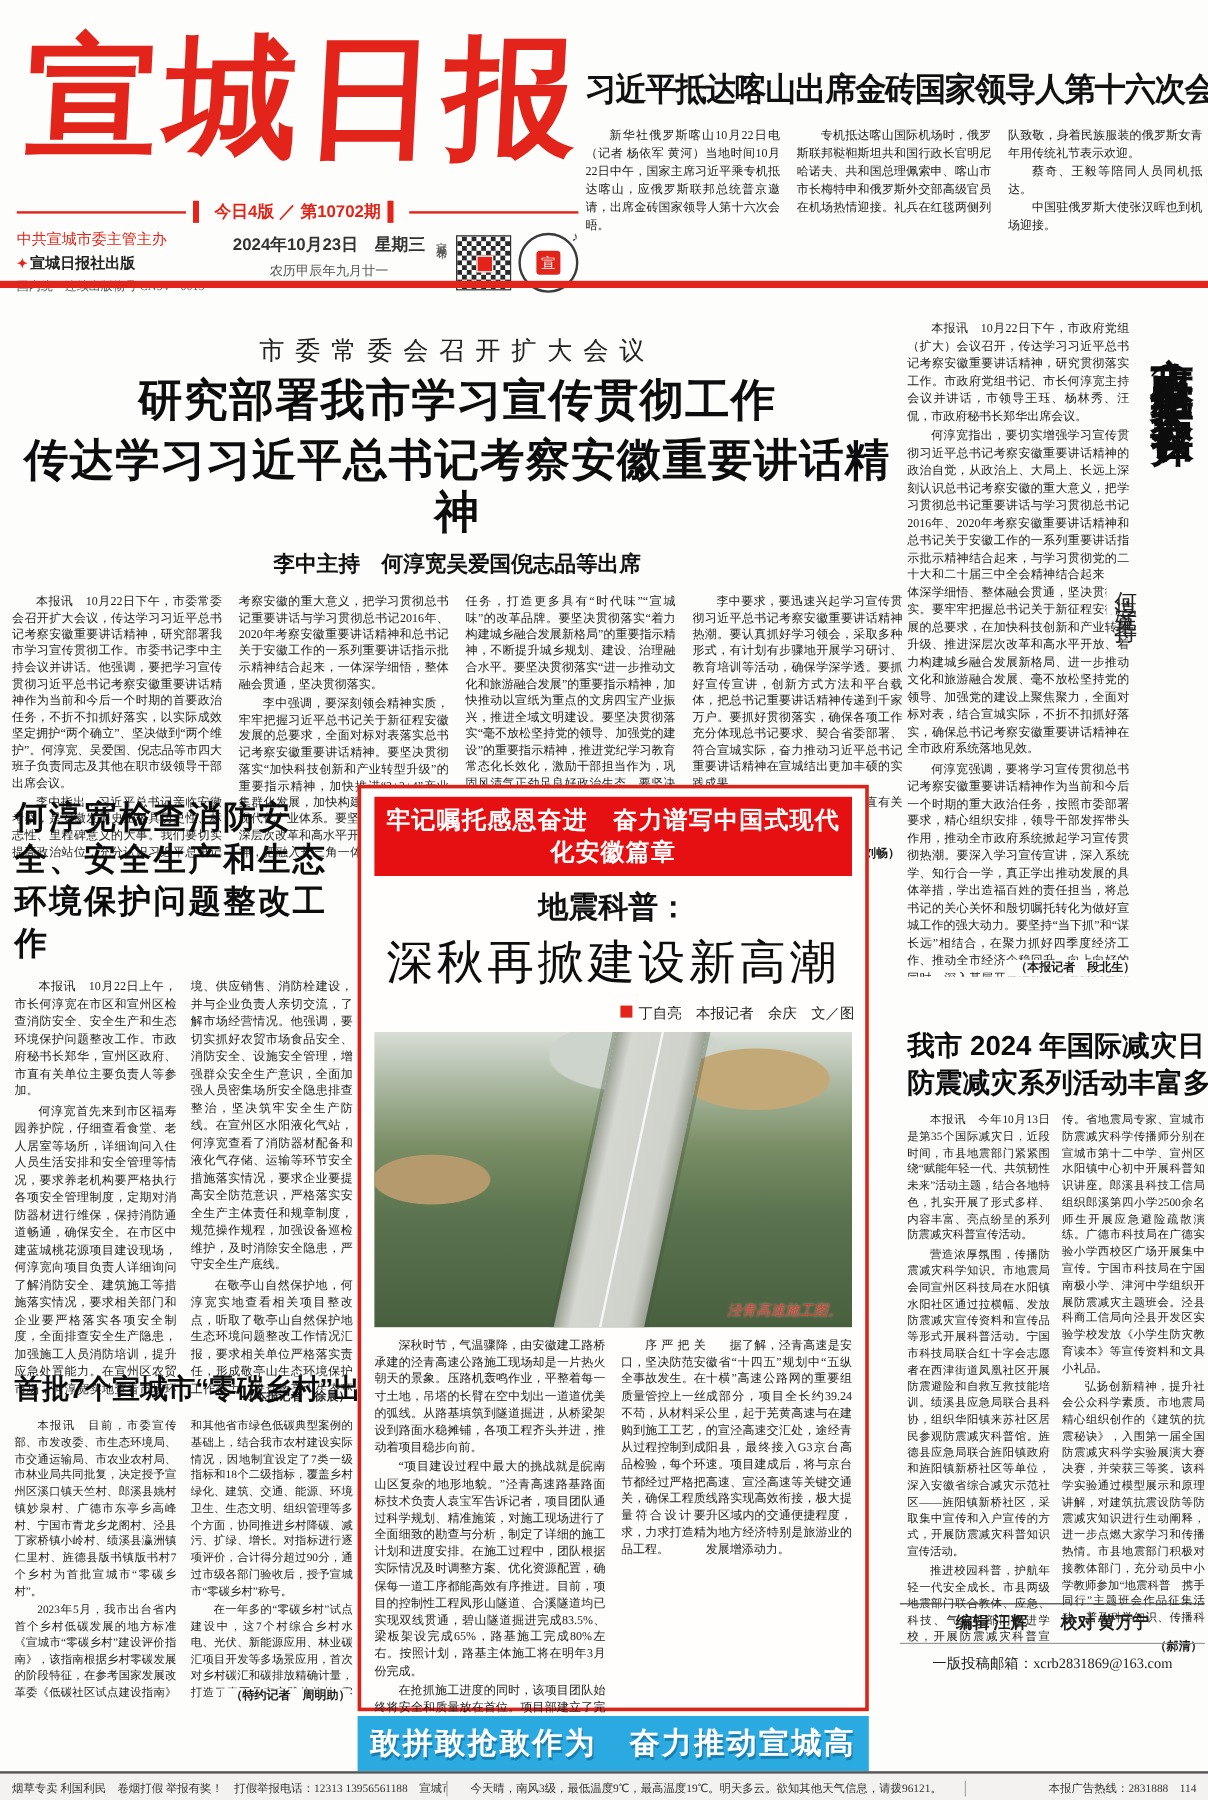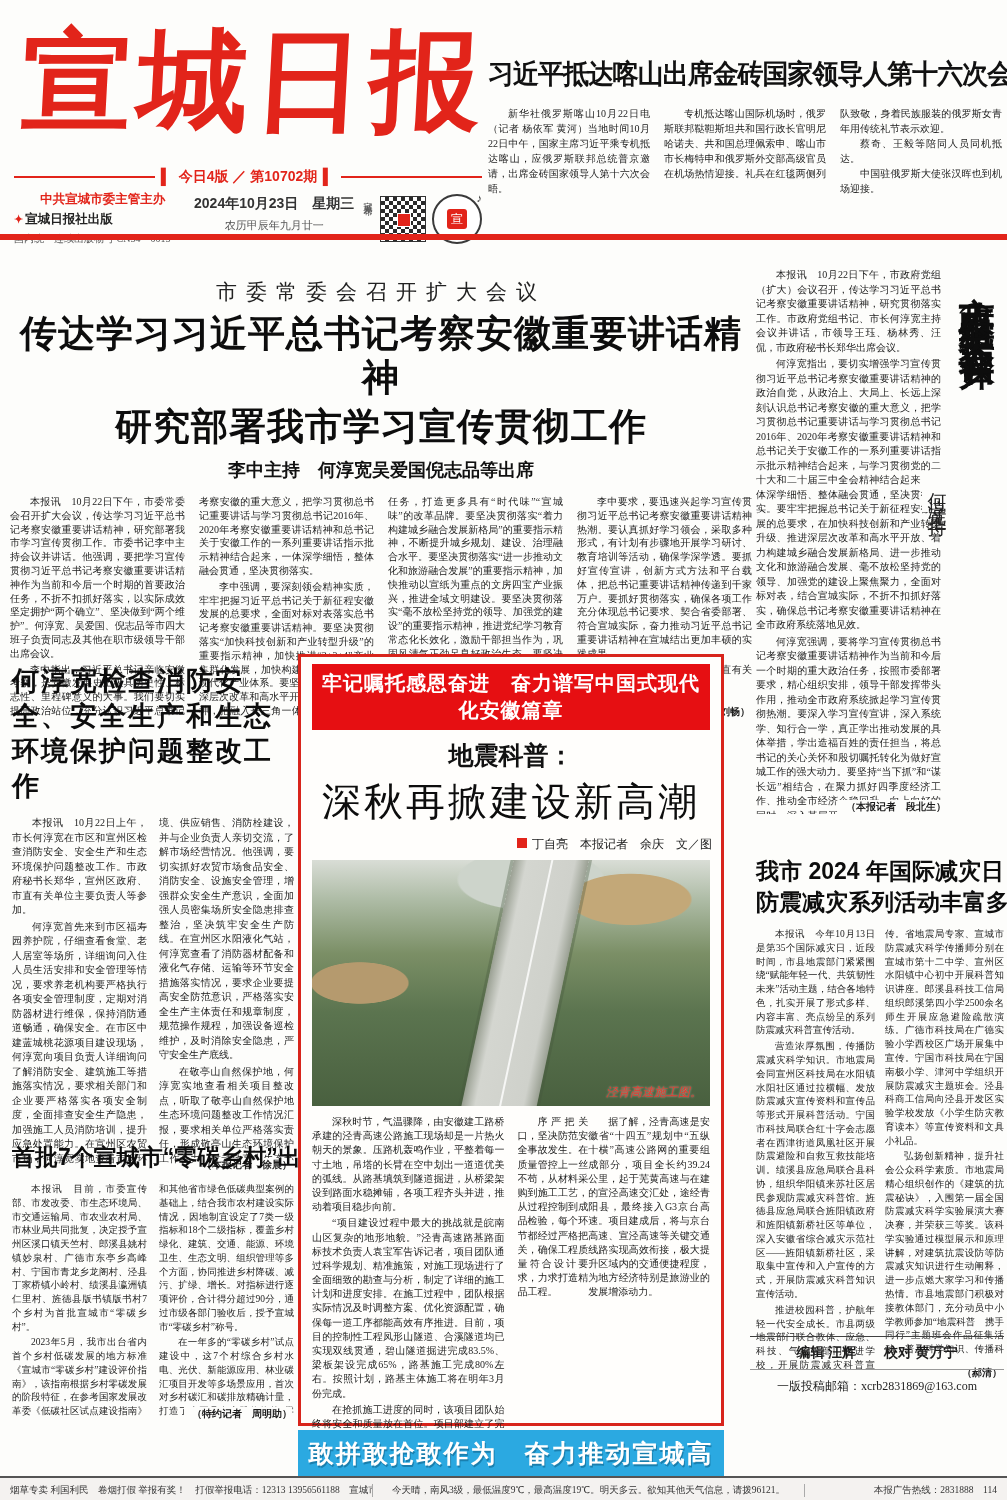--- a/index.html
+++ b/index.html
@@ -9,21 +9,21 @@
   .masthead-title{position:absolute;left:22px;top:6px;width:470px;height:160px;
         font-family:"DejaVu Serif",serif;font-weight:900;font-size:110px;line-height:150px;
         color:#e2241a;letter-spacing:6px;transform:skewX(-3deg);white-space:nowrap;}
   .mast-info{position:absolute;left:14px;top:168px;width:468px;}
   .edition-row{display:flex;align-items:center;gap:6px;}
   .edition-row .rline{flex:1;height:2px;background:#e2241a;}
   .edition-row .ebar{color:#e2241a;font-weight:900;font-family:"Liberation Sans",sans-serif;font-size:15px;}
   .edition-txt{color:#e2241a;font-weight:bold;font-family:"Liberation Sans",sans-serif;font-size:14px;white-space:nowrap;}
   .mast-cols{display:flex;margin-top:5px;}
   .mast-c1{width:180px;}
-  .organizer{color:#e2241a;font-weight:bold;font-family:"Liberation Sans",sans-serif;font-size:12.5px;text-align:center;}
+  .organizer{color:#e2241a;font-weight:normal;font-family:"Liberation Sans",sans-serif;font-size:12.5px;}
   .publisher{font-weight:bold;font-family:"Liberation Sans",sans-serif;font-size:12.5px;color:#222;margin-top:3px;}
   .pub-icon{color:#e2241a;font-size:11px;margin-right:2px;}
   .issn{font-size:10px;color:#555;margin-top:4px;white-space:nowrap;}
   .mast-c2{width:168px;text-align:center;}
   .pubdate{font-weight:bold;font-family:"Liberation Sans",sans-serif;font-size:14px;color:#333;margin-top:4px;}
   .lunar{font-size:11px;color:#555;margin-top:5px;}
   .mast-qr{display:flex;align-items:center;gap:6px;margin-left:4px;}
   .qr-label{writing-mode:vertical-rl;font-size:9px;color:#555;letter-spacing:2px;height:50px;}
   .qr{width:44px;height:44px;border:1px solid #333;position:relative;
       background:repeating-conic-gradient(#2b2b2b 0% 25%,#fff 0% 50%);background-size:8px 8px;}
@@ -164,22 +164,22 @@
       <p>专机抵达喀山国际机场时，俄罗斯联邦鞑靼斯坦共和国行政长官明尼哈诺夫、共和国总理佩索申、喀山市市长梅特申和俄罗斯外交部高级官员在机场热情迎接。礼兵在红毯两侧列队致敬，身着民族服装的俄罗斯女青年用传统礼节表示欢迎。</p>
       <p>蔡奇、王毅等陪同人员同机抵达。</p>
       <p>中国驻俄罗斯大使张汉晖也到机场迎接。</p>
     </div>
   </div>
 
   <div class="red-rule"></div>
 
   <div class="lead">
     <div class="kicker">市委常委会召开扩大会议</div>
+    <div class="lead-h">研究部署我市学习宣传贯彻工作</div>
     <div class="lead-h">传达学习习近平总书记考察安徽重要讲话精神</div>
-    <div class="lead-h">研究部署我市学习宣传贯彻工作</div>
     <div class="lead-by">李中主持　何淳宽吴爱国倪志品等出席</div>
     <div class="lead-body">
       <p>本报讯　10月22日下午，市委常委会召开扩大会议，传达学习习近平总书记考察安徽重要讲话精神，研究部署我市学习宣传贯彻工作。市委书记李中主持会议并讲话。他强调，要把学习宣传贯彻习近平总书记考察安徽重要讲话精神作为当前和今后一个时期的首要政治任务，不折不扣抓好落实，以实际成效坚定拥护“两个确立”、坚决做到“两个维护”。何淳宽、吴爱国、倪志品等市四大班子负责同志及其他在职市级领导干部出席会议。</p>
       <p>李中指出，习近平总书记亲临安徽考察，是安徽发展史上极具历史性、标志性、里程碑意义的大事。我们要切实提高政治站位，充分认识习近平总书记考察安徽的重大意义，把学习贯彻总书记重要讲话与学习贯彻总书记2016年、2020年考察安徽重要讲话精神和总书记关于安徽工作的一系列重要讲话指示批示精神结合起来，一体深学细悟，整体融会贯通，坚决贯彻落实。</p>
       <p>李中强调，要深刻领会精神实质，牢牢把握习近平总书记关于新征程安徽发展的总要求，全面对标对表落实总书记考察安徽重要讲话精神。要坚决贯彻落实“加快科技创新和产业转型升级”的重要指示精神，加快推进“2+3+4”产业集群化发展，加快构建体现宣城特色的现代化产业体系。要坚决贯彻落实“推进深层次改革和高水平开放”的重要指示精神，把融入长三角一体化发展作为重点任务，打造更多具有“时代味”“宣城味”的改革品牌。要坚决贯彻落实“着力构建城乡融合发展新格局”的重要指示精神，不断提升城乡规划、建设、治理融合水平。要坚决贯彻落实“进一步推动文化和旅游融合发展”的重要指示精神，加快推动以宣纸为重点的文房四宝产业振兴，推进全域文明建设。要坚决贯彻落实“毫不放松坚持党的领导、加强党的建设”的重要指示精神，推进党纪学习教育常态化长效化，激励干部担当作为，巩固风清气正劲足良好政治生态。要坚决贯彻落实“抓好第四季度经济工作”的重要指示精神，进一步把工作精力向抓发展集中、向抓项目集中，全力完成全年目标任务。</p>
       <p>李中要求，要迅速兴起学习宣传贯彻习近平总书记考察安徽重要讲话精神热潮。要认真抓好学习领会，采取多种形式，有计划有步骤地开展学习研讨、教育培训等活动，确保学深学透。要抓好宣传宣讲，创新方式方法和平台载体，把总书记重要讲话精神传递到千家万户。要抓好贯彻落实，确保各项工作充分体现总书记要求、契合省委部署、符合宣城实际，奋力推动习近平总书记重要讲话精神在宣城结出更加丰硕的实践成果。</p>
       <p>各县市区委主要负责人、市直有关单位主要负责人等参加会议。</p>
       <span class="credit">（本报记者　刘畅）</span>
     </div>
   </div>

